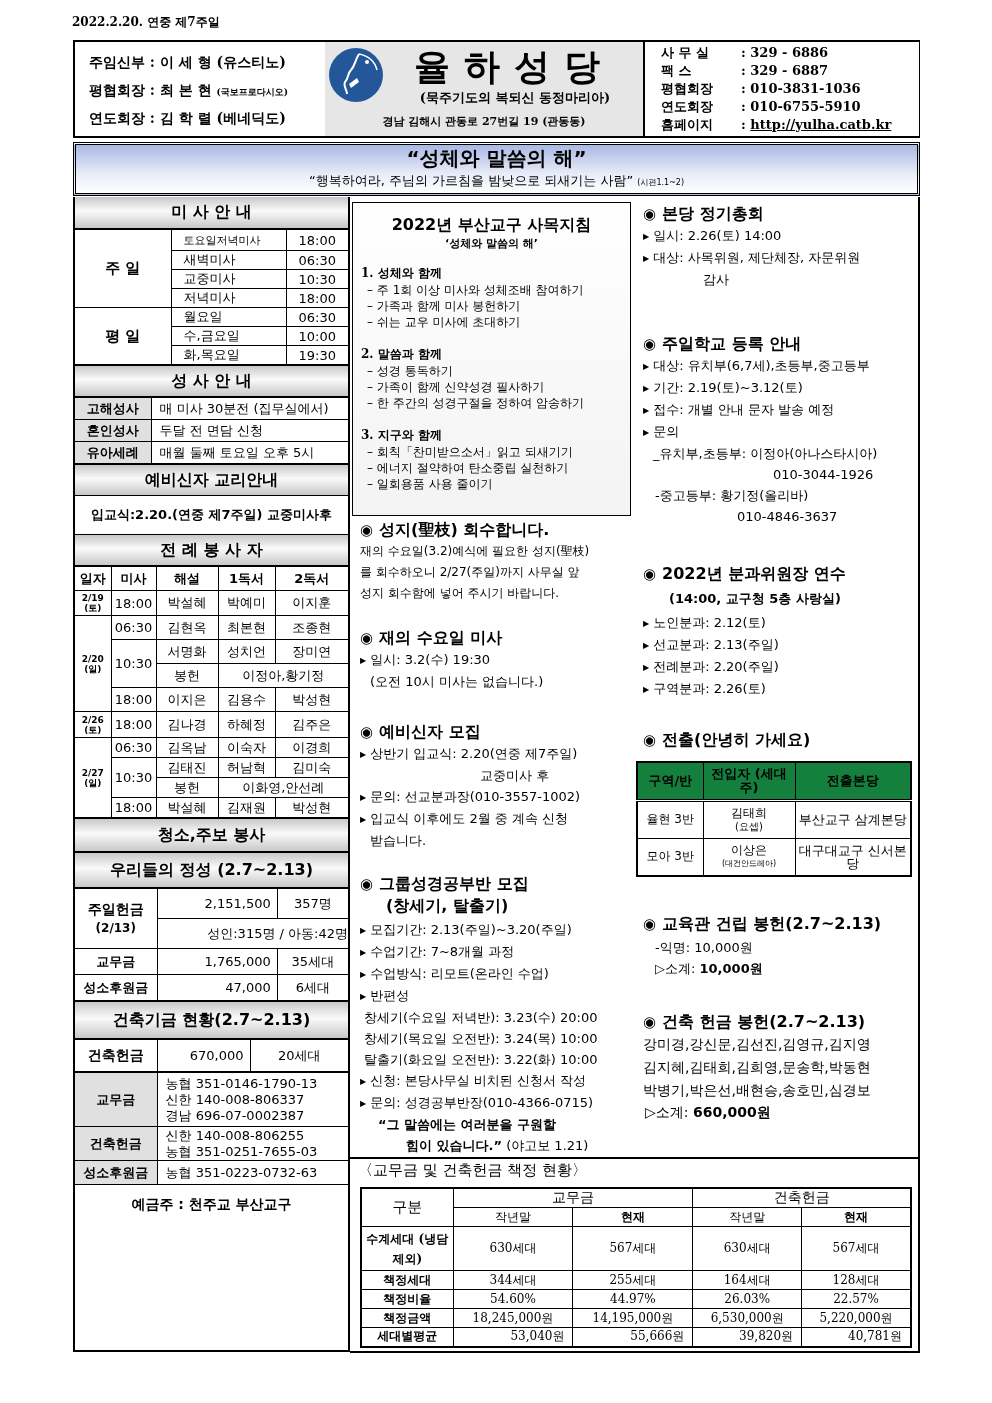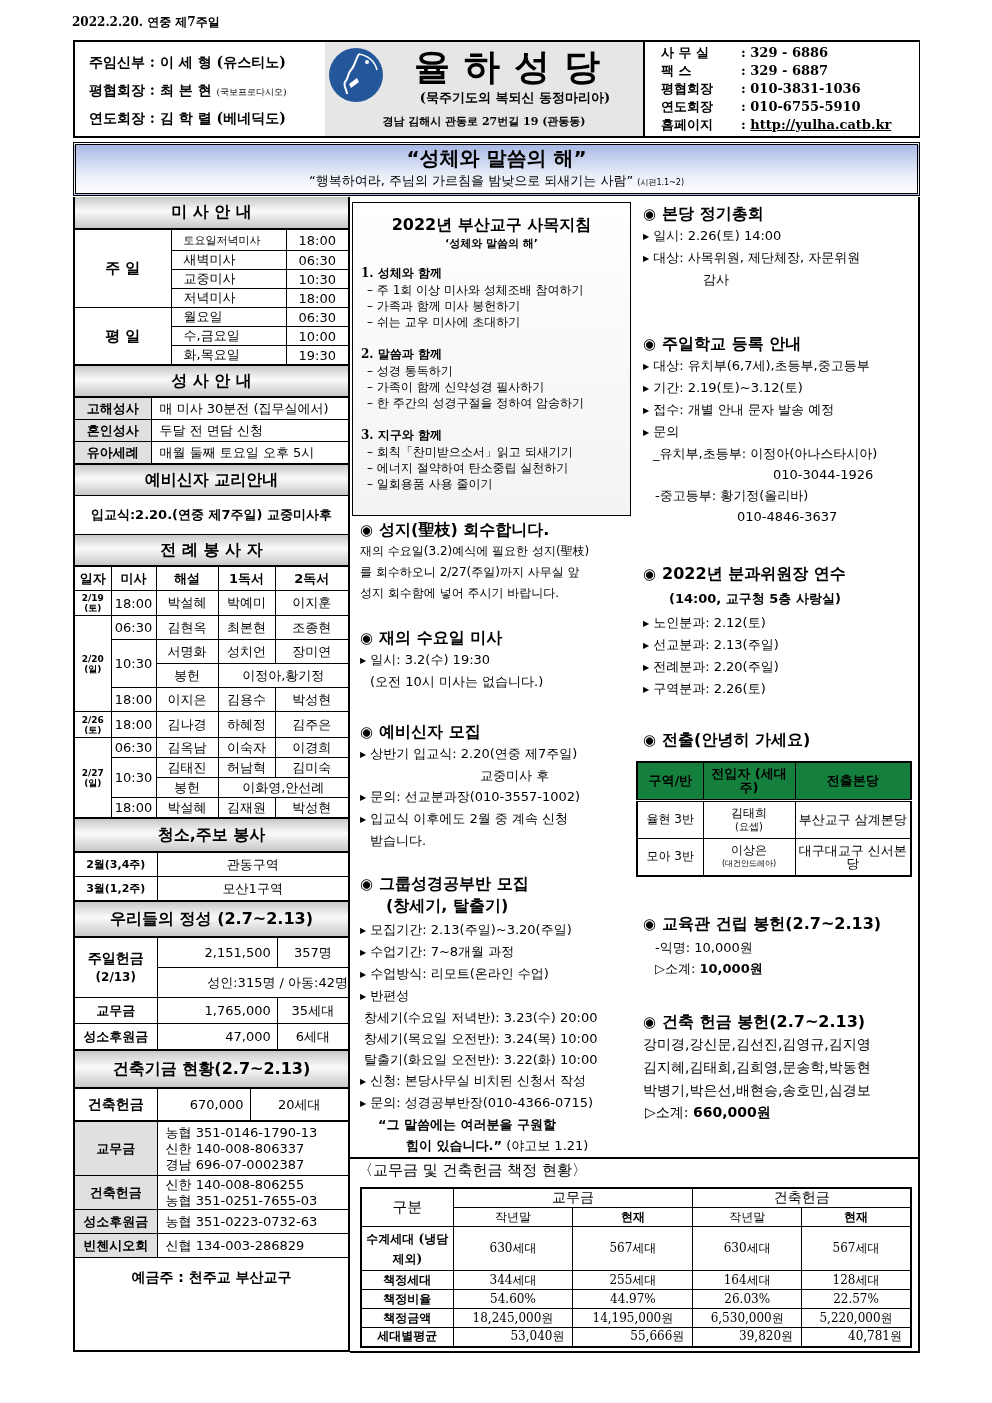--- a/index.html
+++ b/index.html
@@ -5,21 +5,21 @@
   * { box-sizing: border-box; margin: 0; padding: 0; }
   body { width: 992px; height: 1403px; background: #fff; font-family: "DejaVu Sans", sans-serif; color: #000; position: relative; overflow: hidden; }
   .abs { position: absolute; }
 
   #issue-date { left: 72px; top: 14px; font-size: 12px; font-weight: bold; font-family: "DejaVu Serif", serif; }
 
   
   #header { left: 73px; top: 40px; width: 847px; height: 98px; border: 2px solid #000; }
   #header-left { position: absolute; left: 0; top: 0; width: 250px; height: 94px; padding: 8px 0 0 14px; background: #fff; }
   #header-left .row { font-family: "DejaVu Serif", serif; font-size: 14px; font-weight: bold; height: 28px; line-height: 24px; white-space: nowrap; }
-  #header-left .small { font-size: 9px; font-weight: normal; }
+  #header-left .small { font-size: 9px; font-weight: bold; }
   #header-mid { position: absolute; left: 250px; top: 0; width: 318px; height: 94px; background: #e6e6e6; }
   #logo { position: absolute; left: 4px; top: 6px; width: 54px; height: 54px; border-radius: 50%; background: #24579a; }
   #church-name { position: absolute; left: 64px; top: 0; width: 250px; text-align: center; font-size: 36px; font-weight: bold; letter-spacing: 14px; line-height: 50px; }
   #church-sub { position: absolute; left: 62px; top: 47px; width: 256px; text-align: center; font-family: "DejaVu Serif", serif; font-size: 13px; font-weight: bold; }
   #church-addr { position: absolute; left: 0; top: 72px; width: 318px; text-align: center; font-family: "DejaVu Serif", serif; font-size: 11px; font-weight: bold; }
   #header-right { position: absolute; left: 568px; top: 0; width: 276px; height: 94px; padding: 2px 0 0 16px; border-left: 2px solid #000; background: #fff; }
   #header-right .row { font-family: "DejaVu Serif", serif; font-size: 13px; font-weight: bold; height: 18px; line-height: 18px; white-space: nowrap; }
   #header-right .lbl { display: inline-block; width: 80px; }
   #header-right .url { text-decoration: underline; }
 
@@ -221,32 +221,20 @@
         </tr>
     <tr style="height:20px">
           <td>18:00</td>
           <td>박설혜</td>
           <td>김재원</td>
           <td style="border-right:none">박성현</td>
         </tr>
   </tbody>
     </table>
   <div class="sec-head" style="height:34px;line-height:32px">청소,주보 봉사</div>
-  <table>
-    <tbody>
-        <tr style="height:24px">
-          <td class="b" style="width:82px;font-size:11px;border-left:none">2월(3,4주)</td>
-          <td style="border-right:none">관동구역</td>
-        </tr>
-    <tr style="height:24px">
-          <td class="b" style="font-size:11px;border-left:none">3월(1,2주)</td>
-          <td style="border-right:none">모산1구역</td>
-        </tr>
-  </tbody>
-    </table>
   <div class="sec-head" style="height:36px;line-height:34px">우리들의 정성 (2.7~2.13)</div>
   <table>
     <tbody>
         <tr style="height:30px">
           <td rowspan="2" class="b" style="width:82px;border-left:none;font-size:14px;line-height:18px"><span>주일헌금</span><br><span style="font-size:12px">(2/13)</span></td>
           <td style="text-align:right;padding-right:6px">2,151,500</td>
           <td style="border-right:none">357명</td>
         </tr>
     <tr style="height:30px">
           <td colspan="2" style="text-align:right;border-right:none">성인:315명 / 아동:42명</td>
@@ -286,24 +274,20 @@
     <tr style="height:34px">
           <td class="b grey" style="border-left:none">건축헌금</td>
           <td style="text-align:left;padding-left:8px;line-height:16px;border-right:none">
             <div>신한 140-008-806255</div>
             <div>농협 351-0251-7655-03</div>
           </td>
         </tr>
     <tr style="height:24px">
           <td class="b grey" style="border-left:none">성소후원금</td>
           <td style="text-align:left;padding-left:8px;border-right:none">농협 351-0223-0732-63</td>
-        </tr>
-    <tr style="height:24px">
-          <td class="b grey" style="border-left:none">빈첸시오회</td>
-          <td style="text-align:left;padding-left:8px;border-right:none">신협 134-003-286829</td>
         </tr>
   </tbody>
     </table>
   <div style="height:38px;line-height:38px;text-align:center;font-size:14px;font-weight:bold">예금주 : 천주교 부산교구</div>
 </div>
 
 <div id="mid" class="abs">
   <div id="plan-box">
     <div id="plan-title">2022년 부산교구 사목지침</div>
     <div id="plan-sub">‘성체와 말씀의 해’</div>

